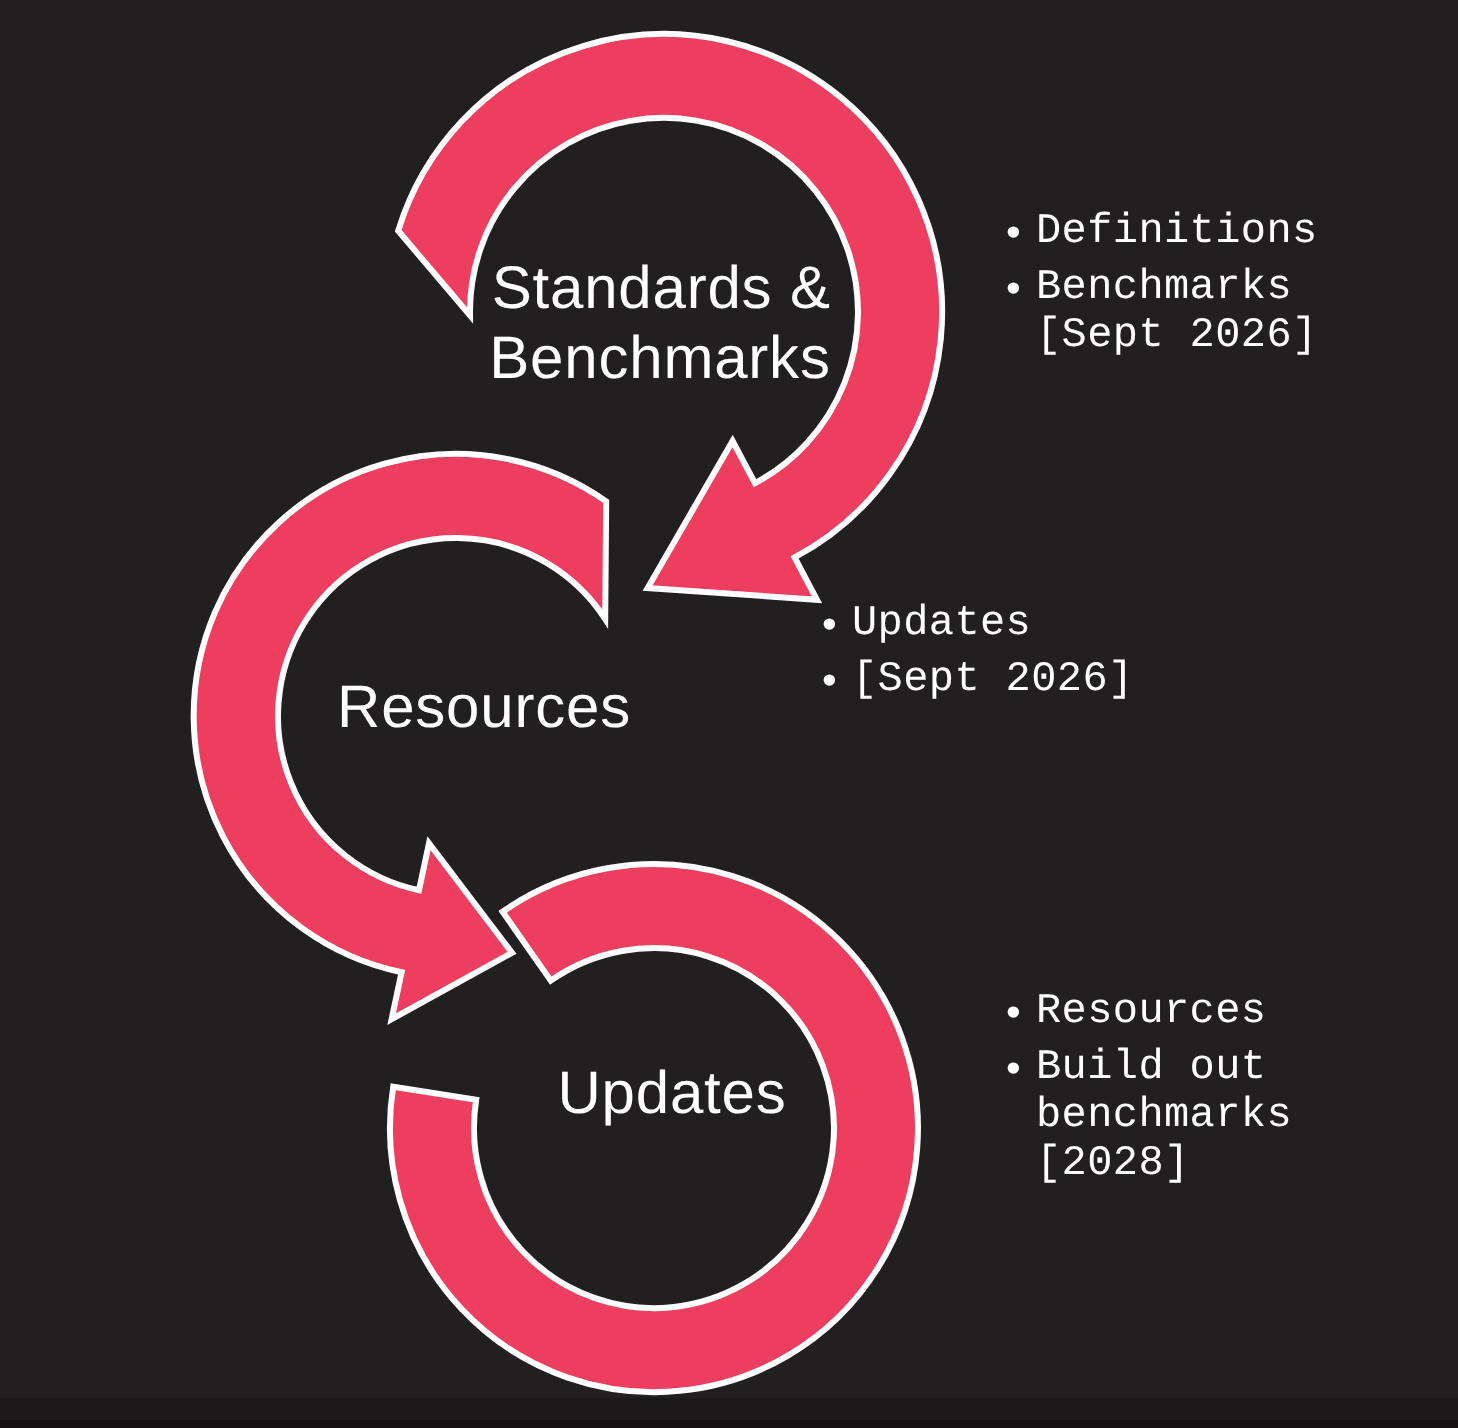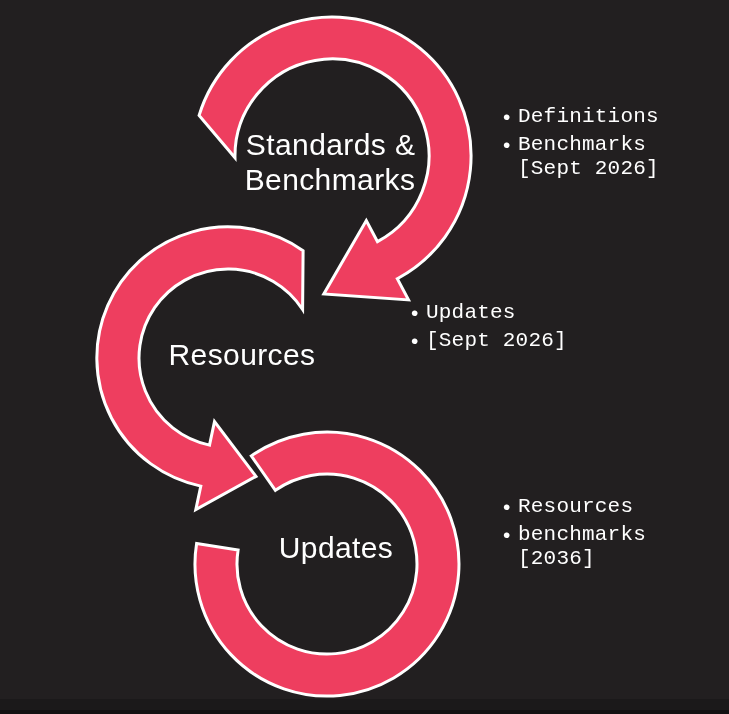--- a/index.html
+++ b/index.html
@@ -95,21 +95,22 @@
   <div class="bullets" style="left:503px;top:495px;">
     <div class="bullet-item">
       <span class="marker">•</span>
       <div>
         <span class="bullet-line">Resources</span>
       </div>
     </div>
     <div class="bullet-item">
       <span class="marker">•</span>
       <div>
+        <span class="bullet-line">Build out</span>
         <span class="bullet-line">benchmarks</span>
-        <span class="bullet-line">[2036]</span>
+        <span class="bullet-line">[2028]</span>
       </div>
     </div>
   </div>
 
   <div class="strip" id="strip1"></div>
   <div class="strip" id="strip2"></div>
 </div>
 
 </body></html>

